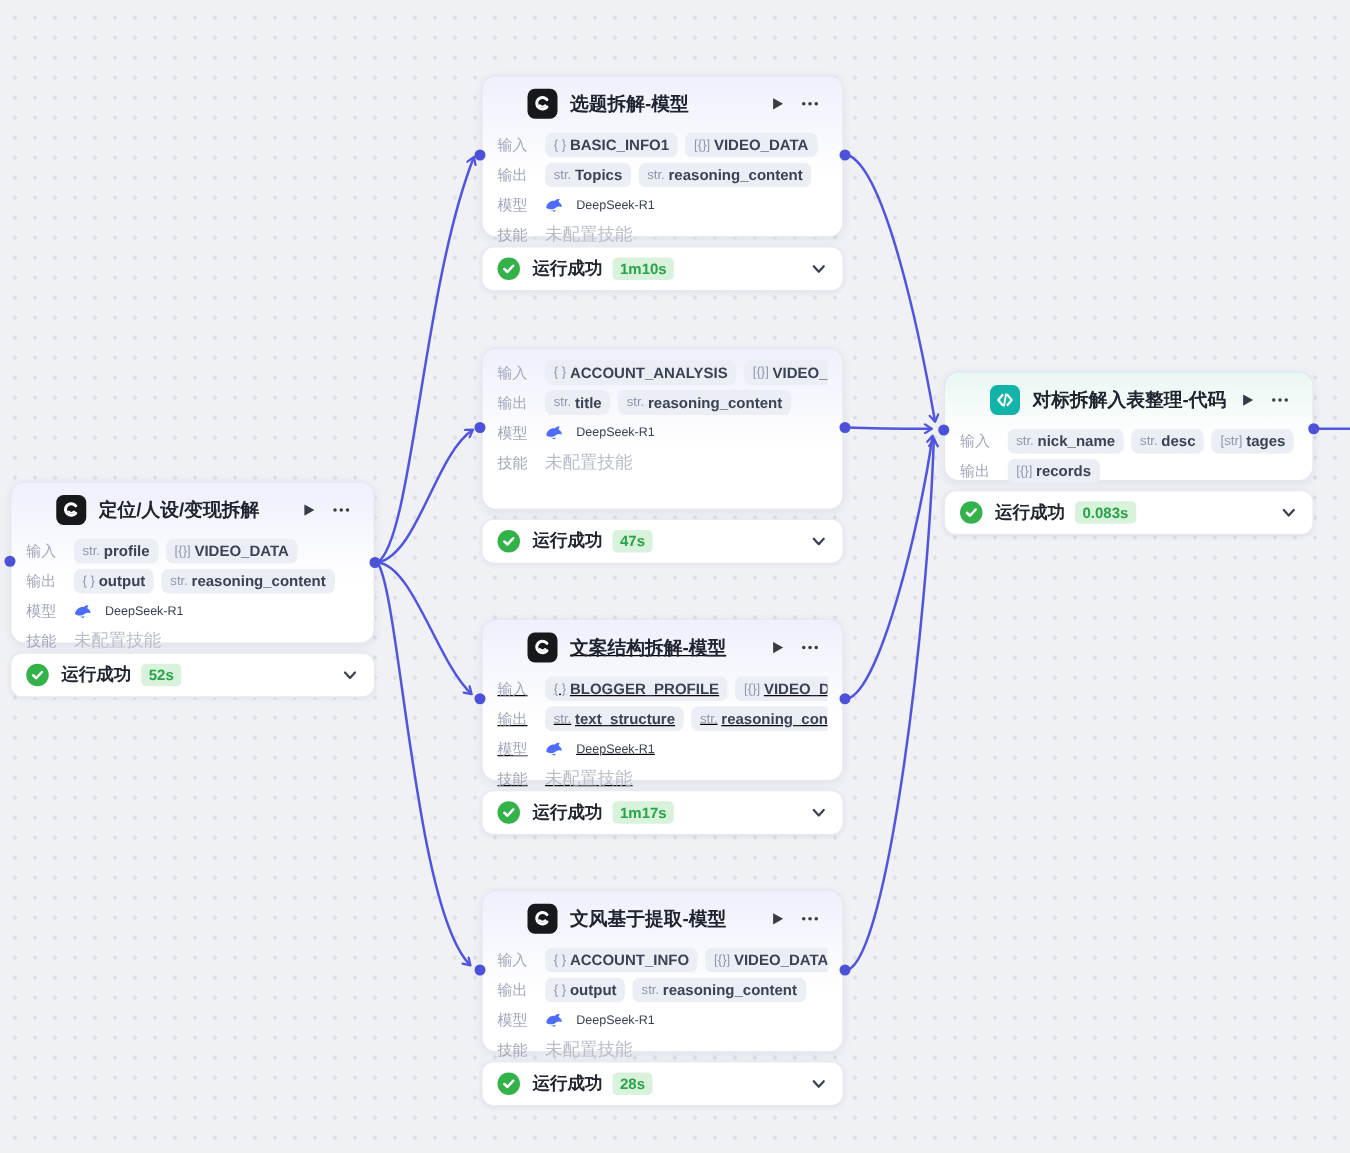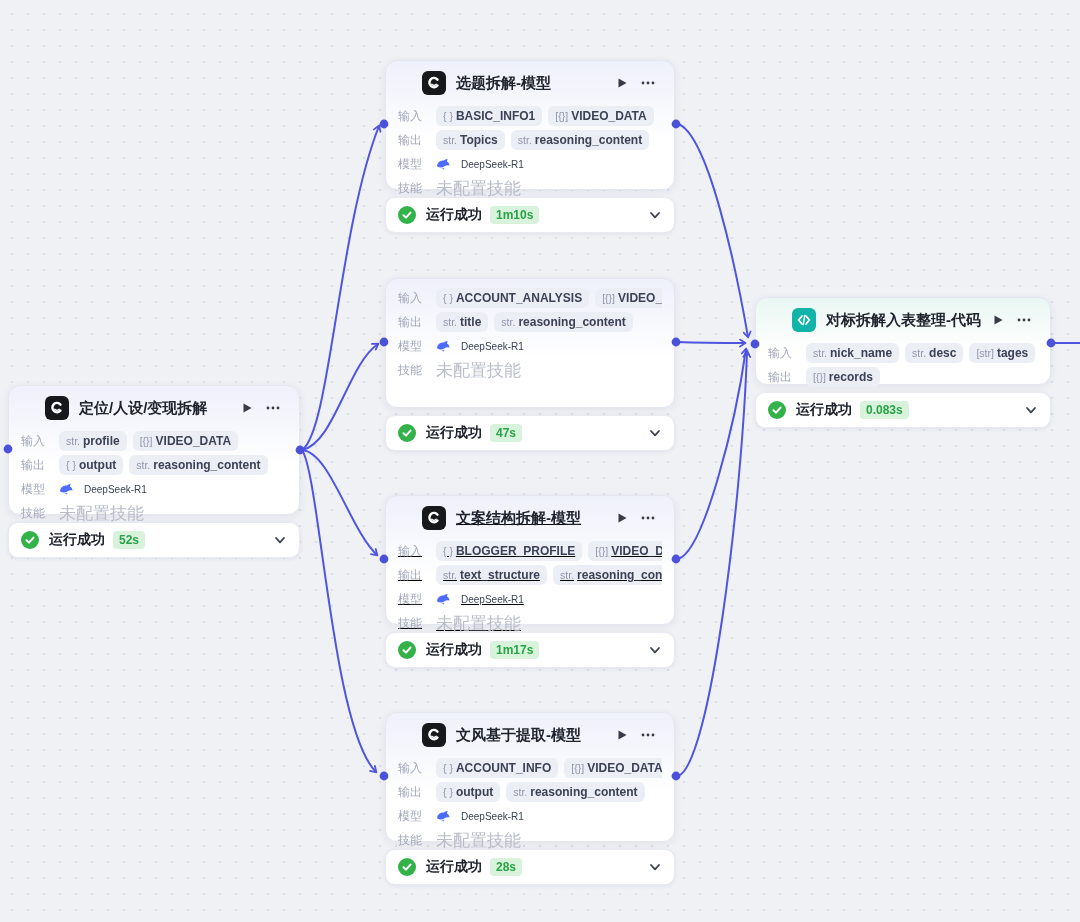--- a/index.html
+++ b/index.html
@@ -37,21 +37,21 @@
   .chip-wrap{ display:flex; align-items:center; gap:6px; overflow:hidden; flex:1 1 auto; }
   .chip{
     background:#ecEEf6; background-color:#eceef6;
     border-radius:6px; height:20px; padding:0 7px;
     display:inline-flex; align-items:center; gap:3px;
     font-size:12px; white-space:nowrap; flex:0 0 auto;
   }
   .chip .t{ color:#9096ab; font-size:10.5px; font-weight:400; }
   .chip .n{ color:#3b4254; font-weight:700; }
   .model-name{ font-size:10px; color:#3b4254; font-weight:500; margin-left:4px; }
-  .skill-empty{ font-size:17px; color:#b9bdca; }
+  .skill-empty{ font-size:14px; color:#b9bdca; }
 
   .status-bar{
     position:absolute; height:36px; background:#ffffff;
     border:1px solid #e9eaf1; border-radius:10px;
     box-shadow:0 1px 4px rgba(40,48,90,.08);
     display:flex; align-items:center; padding:0 12px; cursor:pointer;
   }
   .check-circle{ width:18px; height:18px; border-radius:50%; background:#34b24a;
     display:flex; align-items:center; justify-content:center; flex:0 0 18px; }
   .status-text{ font-size:14px; font-weight:700; color:#20242f; margin:0 8px 0 10px; }

